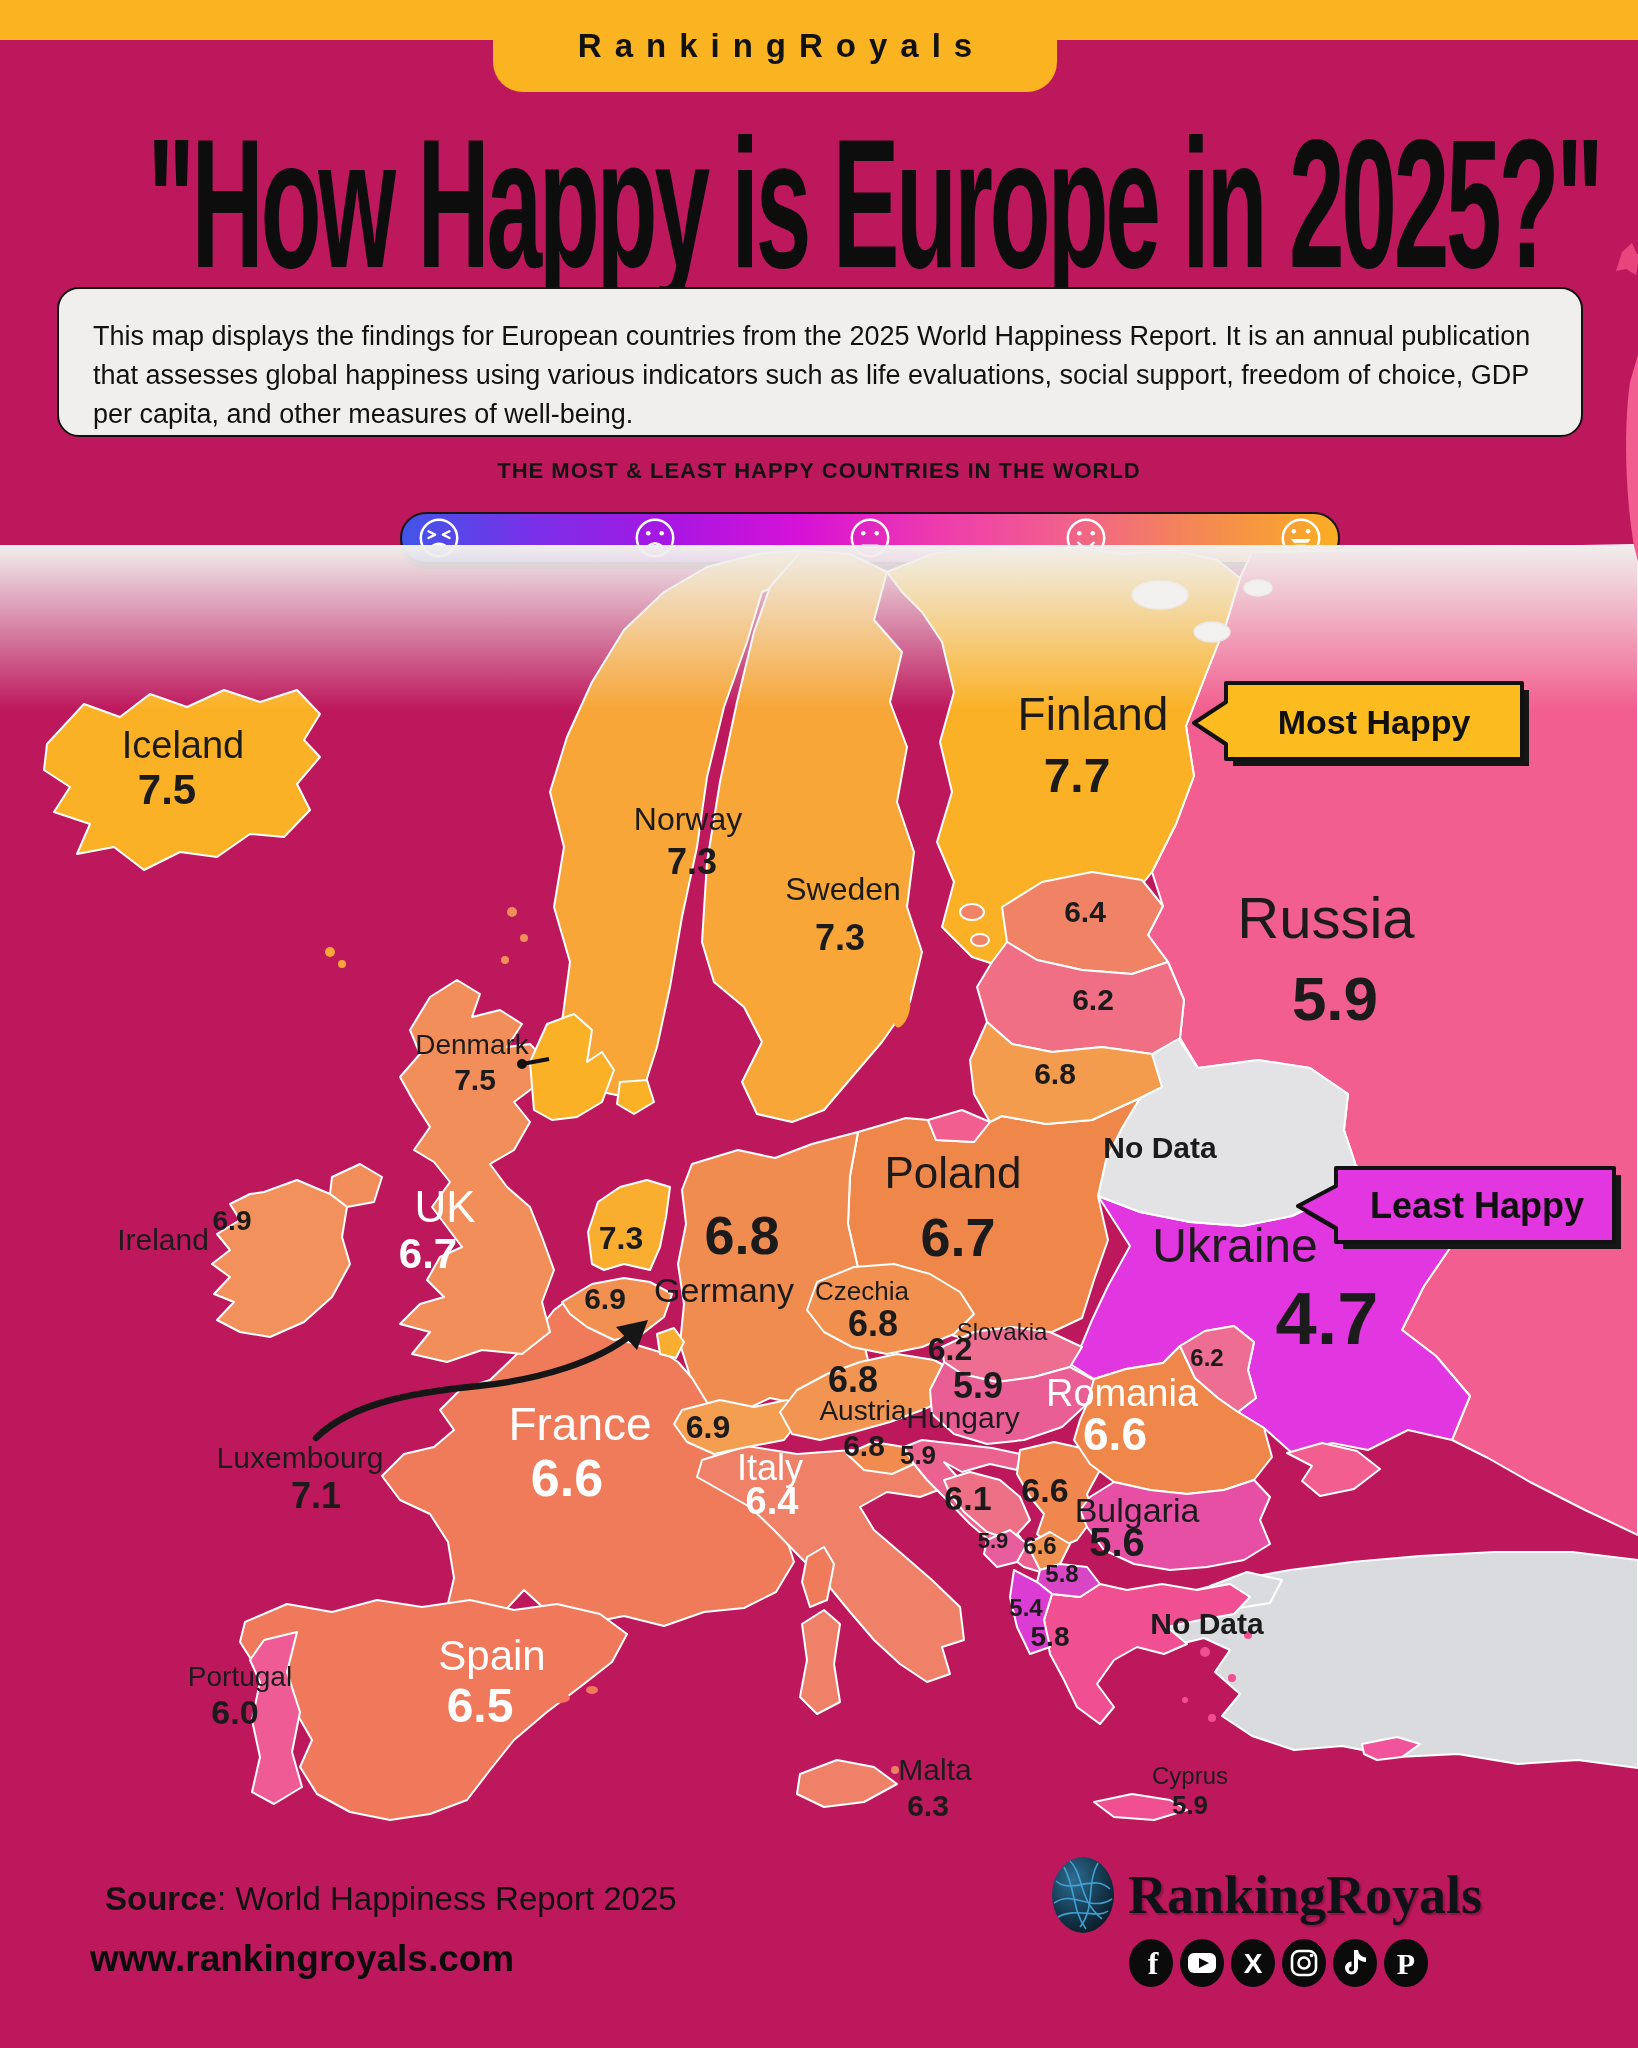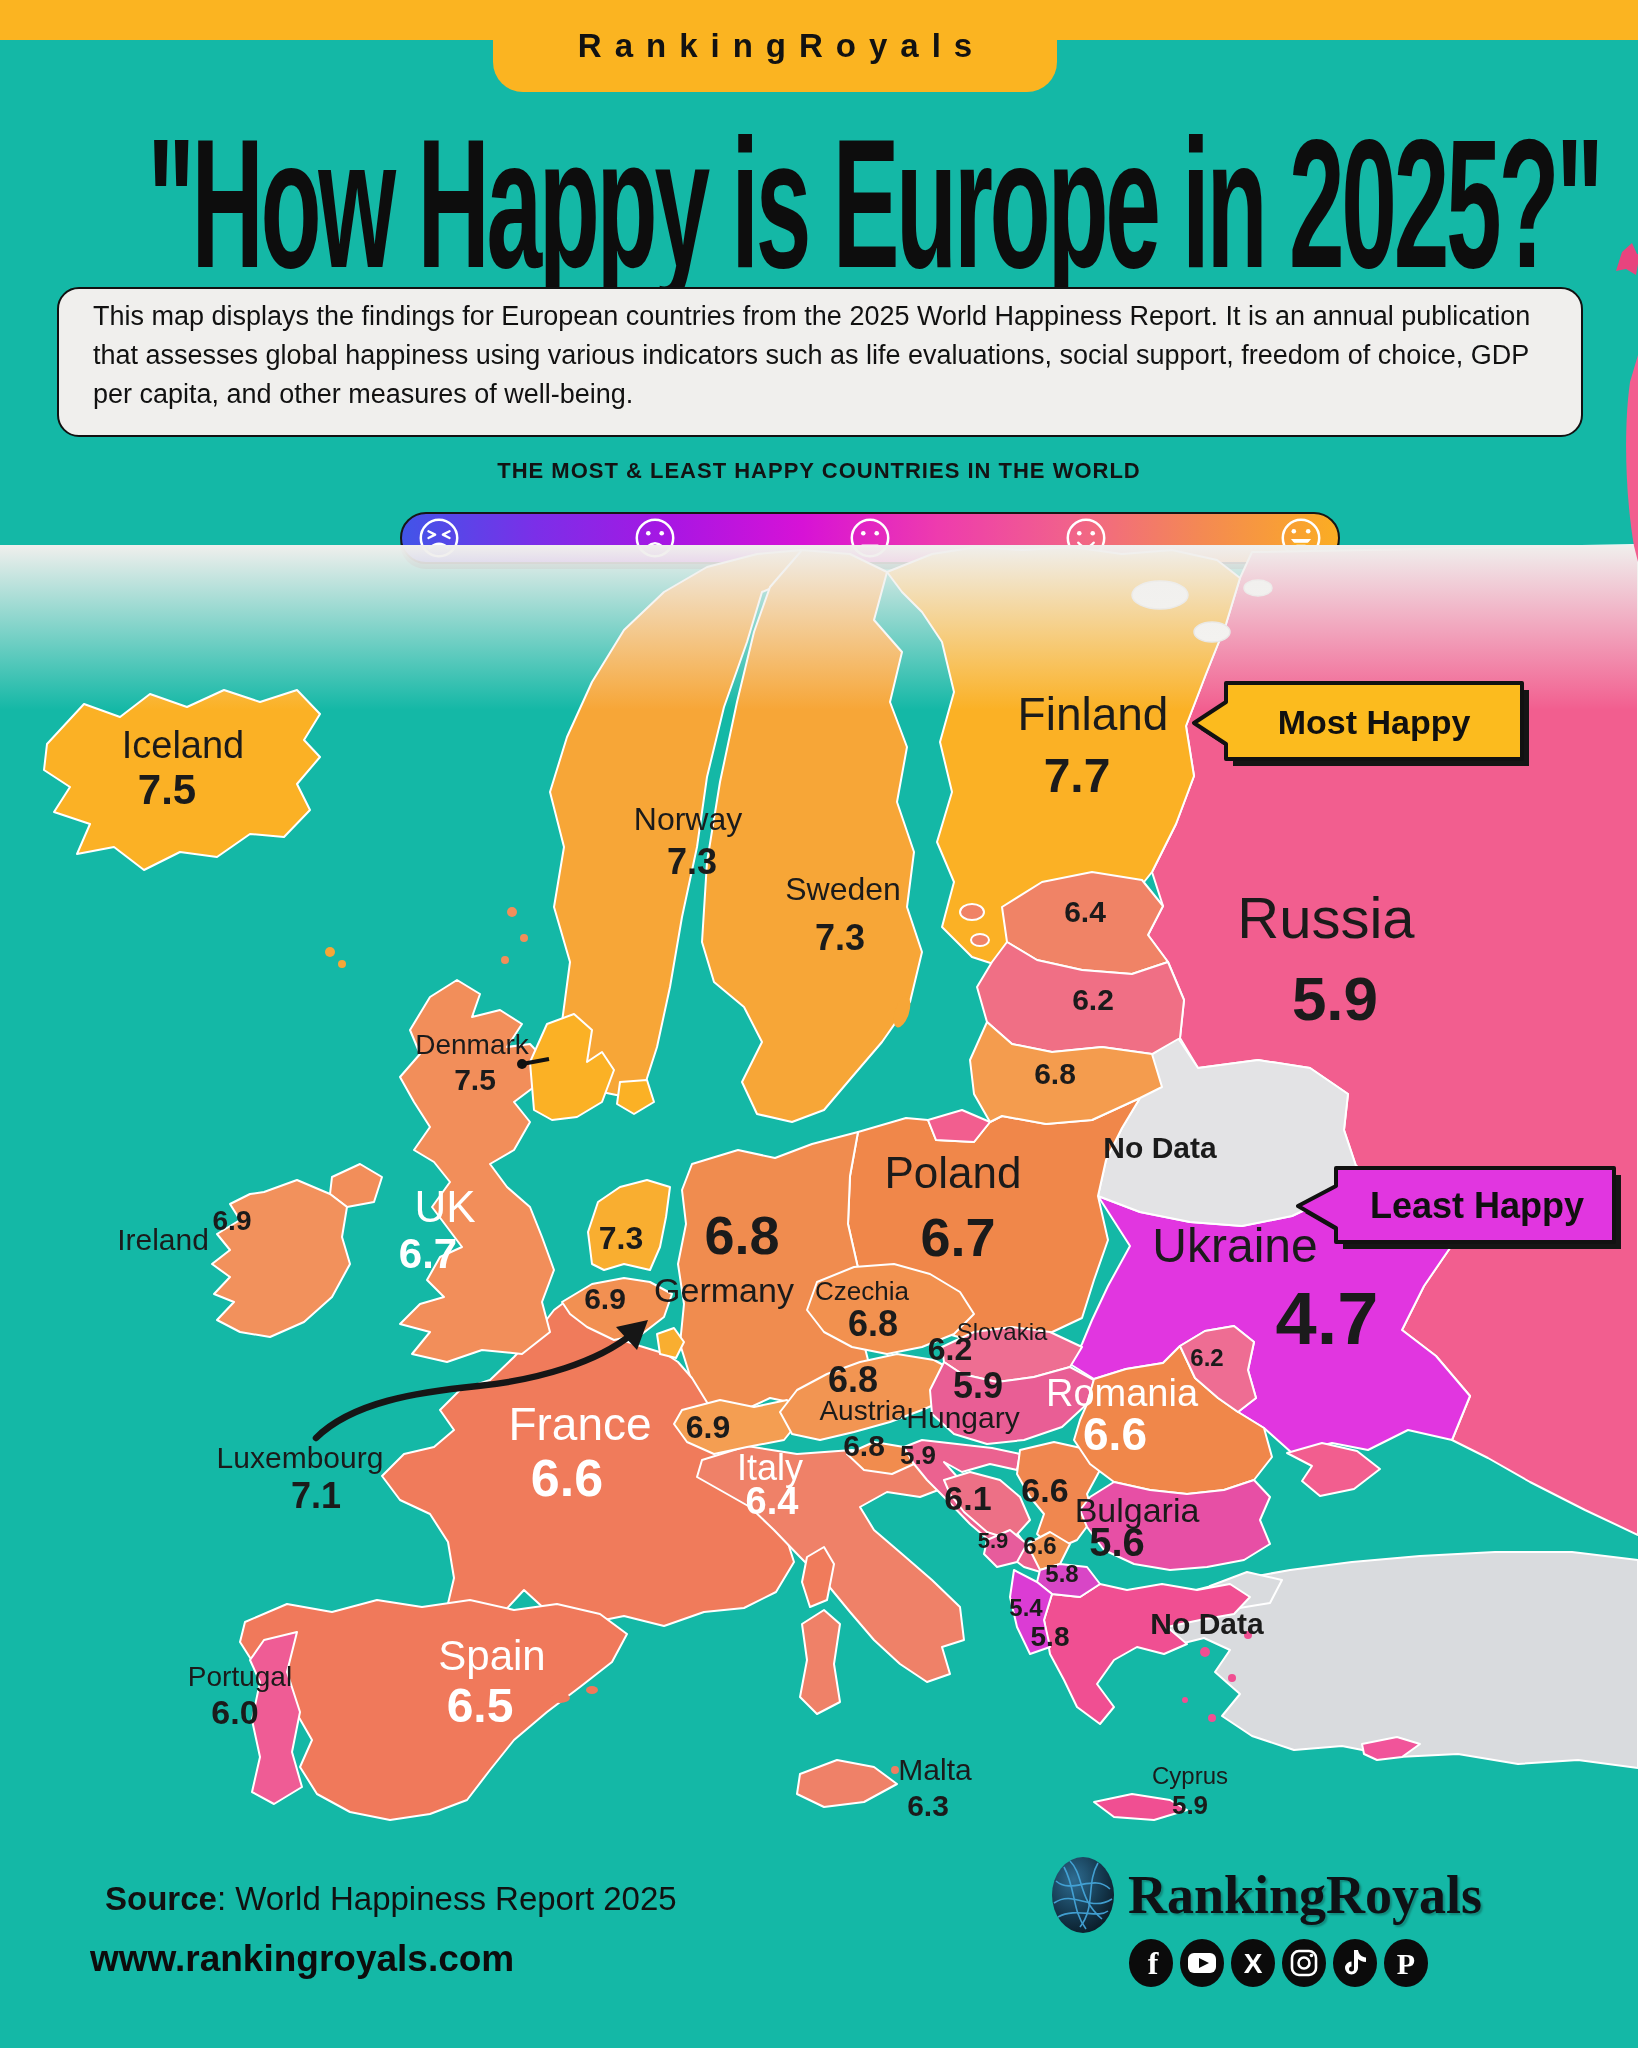--- a/index.html
+++ b/index.html
@@ -1,29 +1,29 @@
 <!DOCTYPE html>
 <html><head>
 <meta charset="utf-8">
 <style>
   html,body{margin:0;padding:0;background:#cfcfcf;}
-  .page{position:relative;width:1638px;height:2048px;background:#14b8a6;overflow:hidden;
+  .page{position:relative;width:1638px;height:2048px;background:#be185d;overflow:hidden;
         font-family:"Liberation Sans",sans-serif;margin:0 auto;}
   
   .top-strip{position:absolute;left:0;top:0;width:1638px;height:40px;background:#FBB421;}
   .brand-pill{position:absolute;left:493px;top:0;width:564px;height:92px;background:#FBB421;
               border-radius:0 0 30px 30px;display:flex;align-items:center;justify-content:center;}
   .brand-pill span{font-size:33px;font-weight:700;letter-spacing:13px;color:#121212;padding-left:13px;}
   
   .title{position:absolute;left:0;top:112px;width:1638px;margin:0;text-align:center;
          font-size:122px;font-weight:700;letter-spacing:-4px;color:#0D0D0D;line-height:1;
          transform:scale(0.82,1.5);transform-origin:50% 0;white-space:nowrap;}
   
   .desc-box{position:absolute;left:57px;top:287px;width:1526px;height:150px;border:2px solid #111;
-            border-radius:22px;background:#F0EFED;box-sizing:border-box;padding:8px 34px;}
+            border-radius:22px;background:#F0EFED;box-sizing:border-box;padding:28px 34px;}
   .desc-box p{margin:0;font-size:27px;line-height:1.45;color:#111;}
   
   .legend-title{position:absolute;left:0;top:458px;width:1638px;text-align:center;
                 font-size:22px;font-weight:700;letter-spacing:1px;color:#131313;}
   .legend-bar{position:absolute;left:400px;top:512px;width:940px;height:52px;border-radius:26px;
               border:2px solid #161616;box-sizing:border-box;display:flex;align-items:center;
               justify-content:space-between;padding:0 14px;box-shadow:0 5px 0 rgba(20,20,20,.45);}
   .face{width:46px;height:46px;display:block;}
   
   .map{position:absolute;left:0;top:0;width:1638px;height:2048px;}

